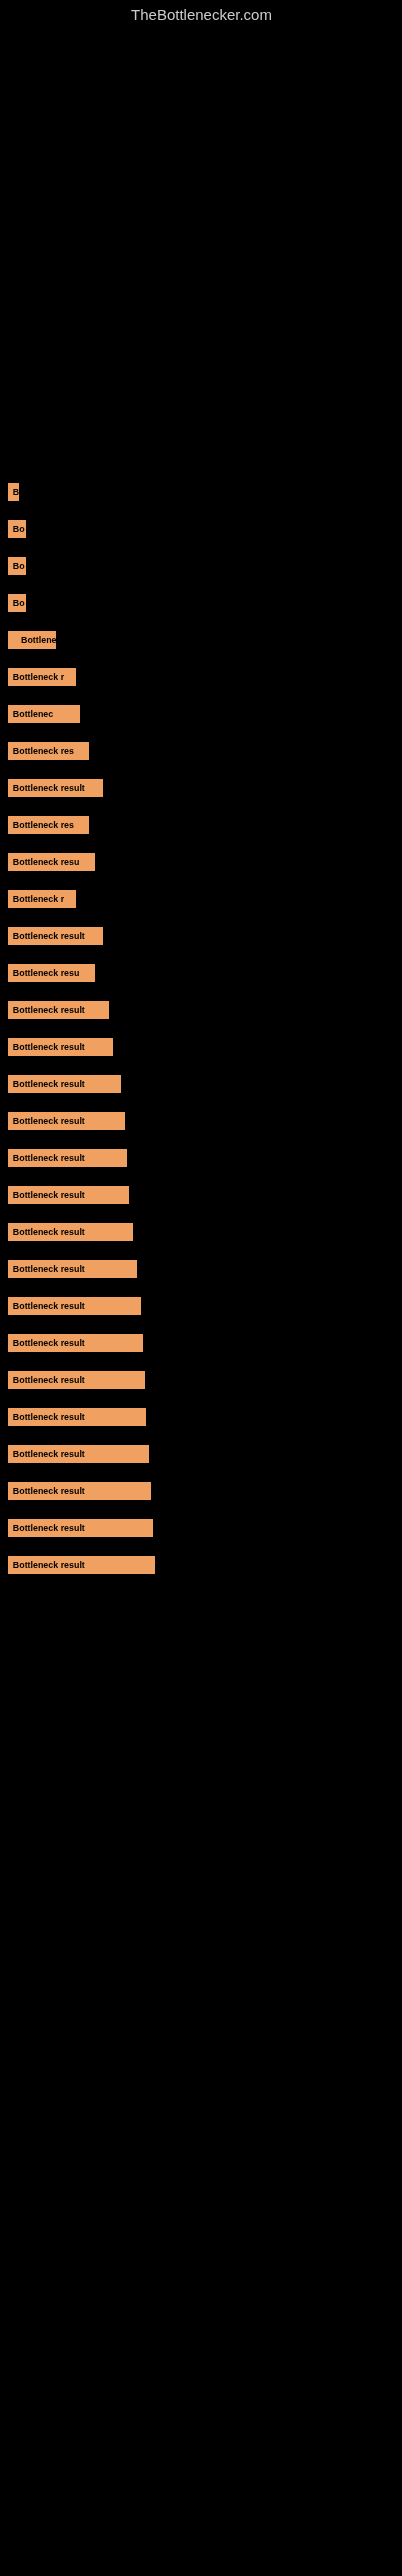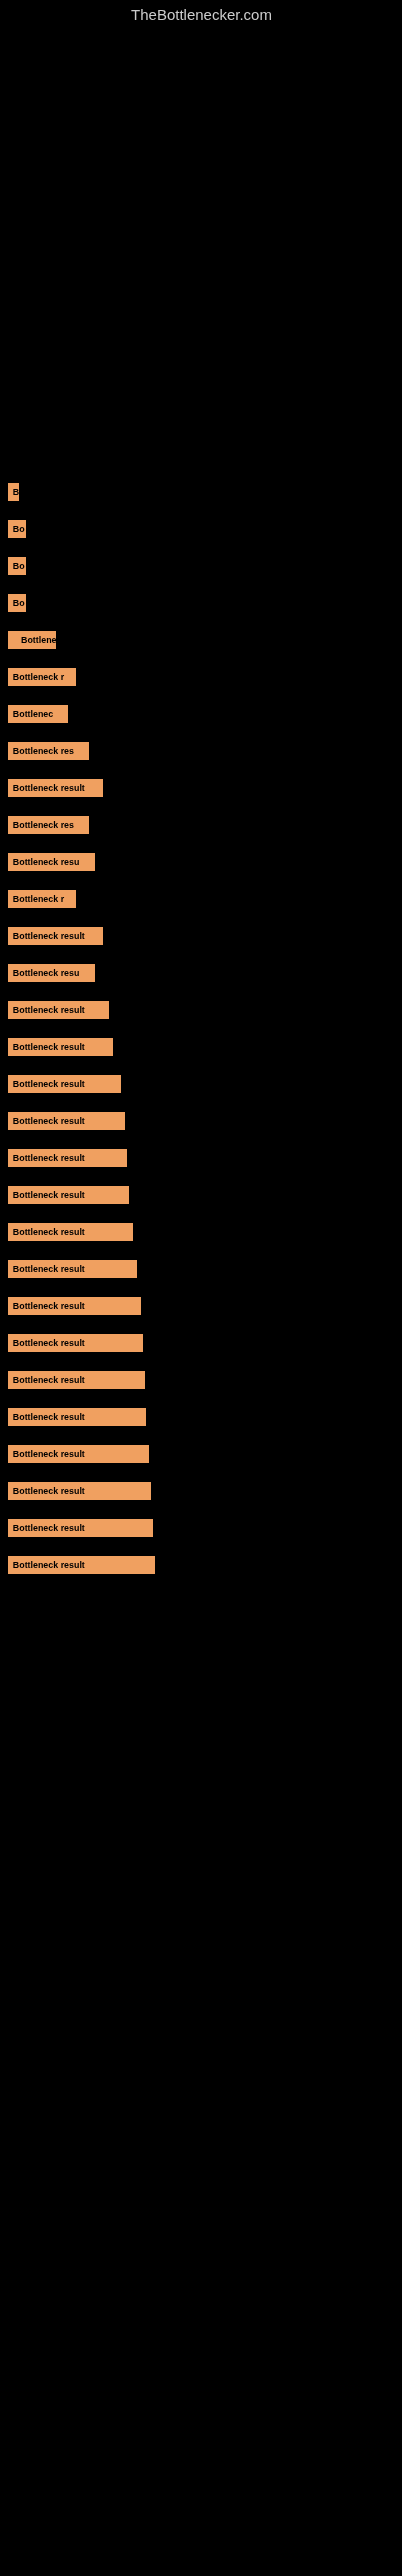--- a/index.html
+++ b/index.html
@@ -86,21 +86,21 @@
     <div class="spacer"></div>
     <div class="result-row">
       <div class="result-bar" style="width: 48px; padding-left: 13px;">Bottlene</div>
     </div>
     <div class="spacer"></div>
     <div class="result-row">
       <div class="result-bar" style="width: 68px;">Bottleneck r</div>
     </div>
     <div class="spacer"></div>
     <div class="result-row">
-      <div class="result-bar" style="width: 60px;">Bottlenec</div>
+      <div class="result-bar" style="width: 72px;">Bottlenec</div>
     </div>
     <div class="spacer"></div>
     <div class="result-row">
       <div class="result-bar" style="width: 81px;">Bottleneck res</div>
     </div>
     <div class="spacer"></div>
     <div class="result-row">
       <div class="result-bar" style="width: 95px;">Bottleneck result</div>
     </div>
     <div class="spacer"></div>

